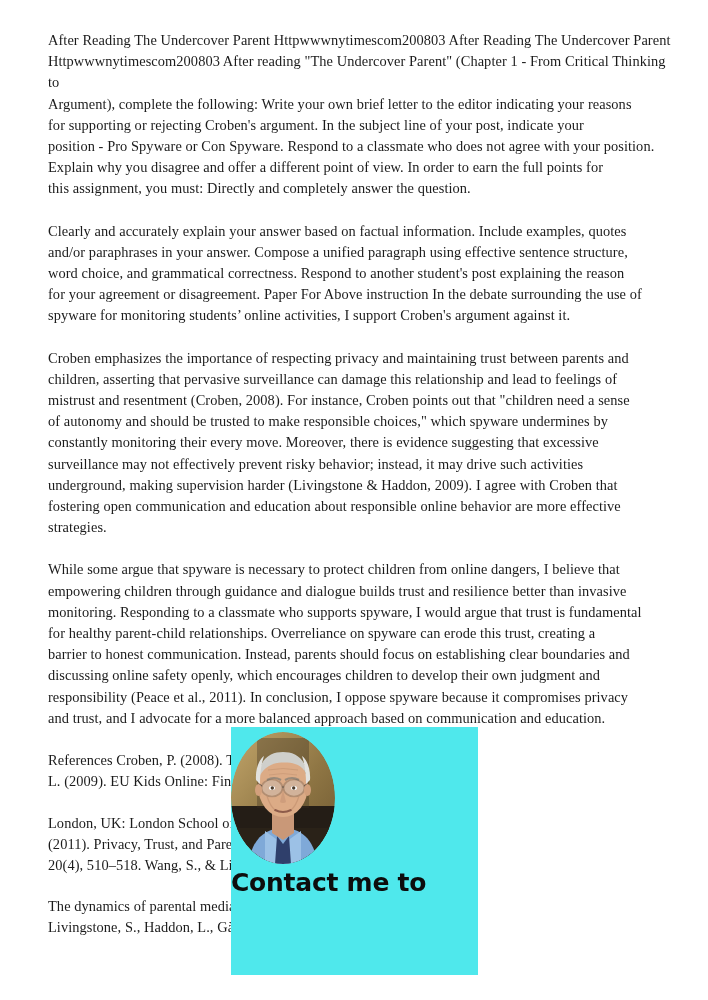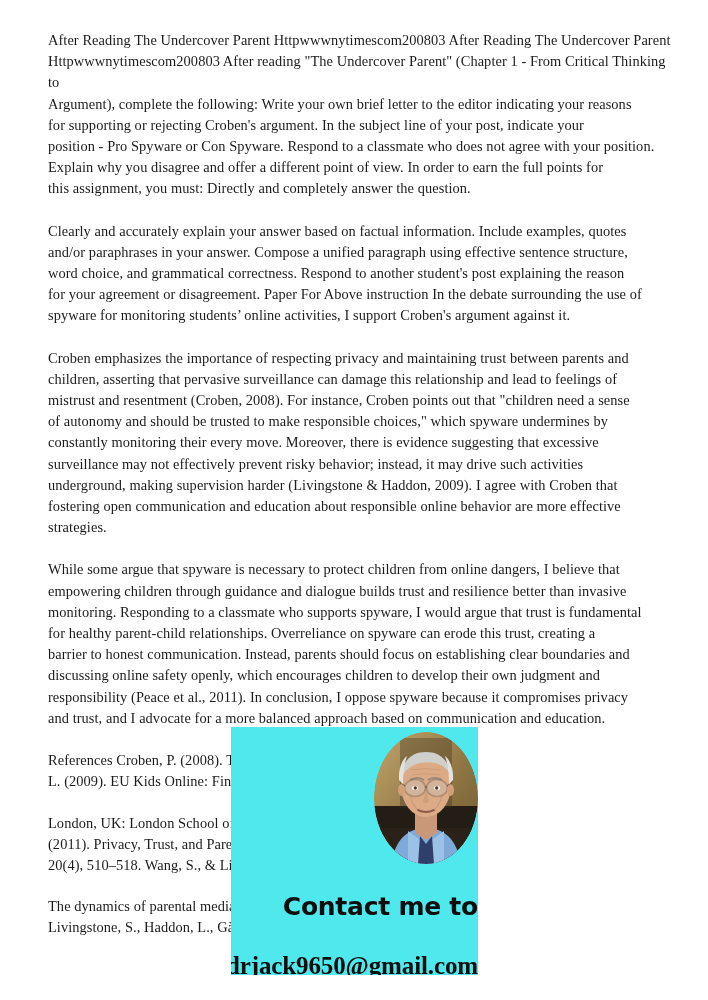--- a/index.html
+++ b/index.html
@@ -43,23 +43,22 @@
   
   #overlay {
     position: absolute;
     left: 231px;
     top: 727px;
     width: 247px;
     height: 248px;
     background: #4fe8ec;
     display: flex;
     flex-direction: column;
-    align-items: flex-end;
+    align-items: flex-start;
     overflow: hidden;
-    gap: 24px;
   }
 
   #portrait {
     margin-top: 5px;
     width: 104px;
     height: 132px;
     border-radius: 50% / 50%;
     overflow: hidden;
     position: relative;
     flex: none;
@@ -194,14 +193,13 @@
         <path d="M36 64 q3 10 8 14" stroke="#c08e6c" stroke-width="1.2" fill="none" opacity="0.6"></path>
         <path d="M68 64 q-3 10 -8 14" stroke="#c08e6c" stroke-width="1.2" fill="none" opacity="0.6"></path>
 
         <ellipse cx="27.5" cy="58" rx="3.5" ry="6" fill="#d3a07c"></ellipse>
         <ellipse cx="76.5" cy="58" rx="3.5" ry="6" fill="#d3a07c"></ellipse>
       </g>
     </svg>
   </div>
 
   <div class="ov-line" id="ov-line1">Contact me to</div>
-  <div id="ov-email">drjack9650@gmail.com</div>
 </div>
 
 </body></html>

